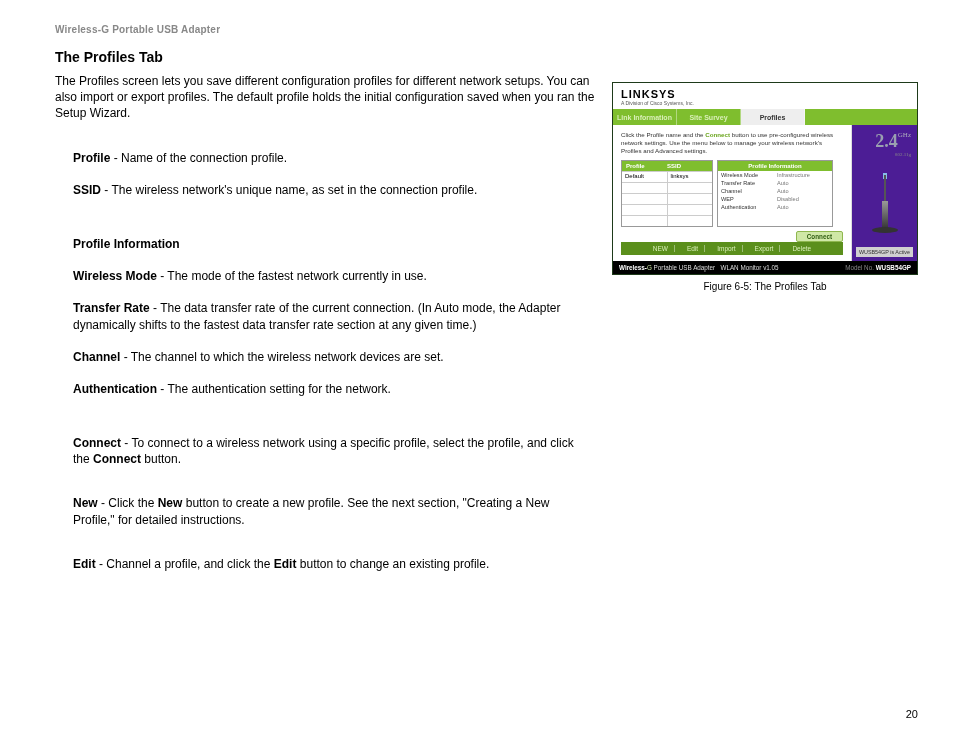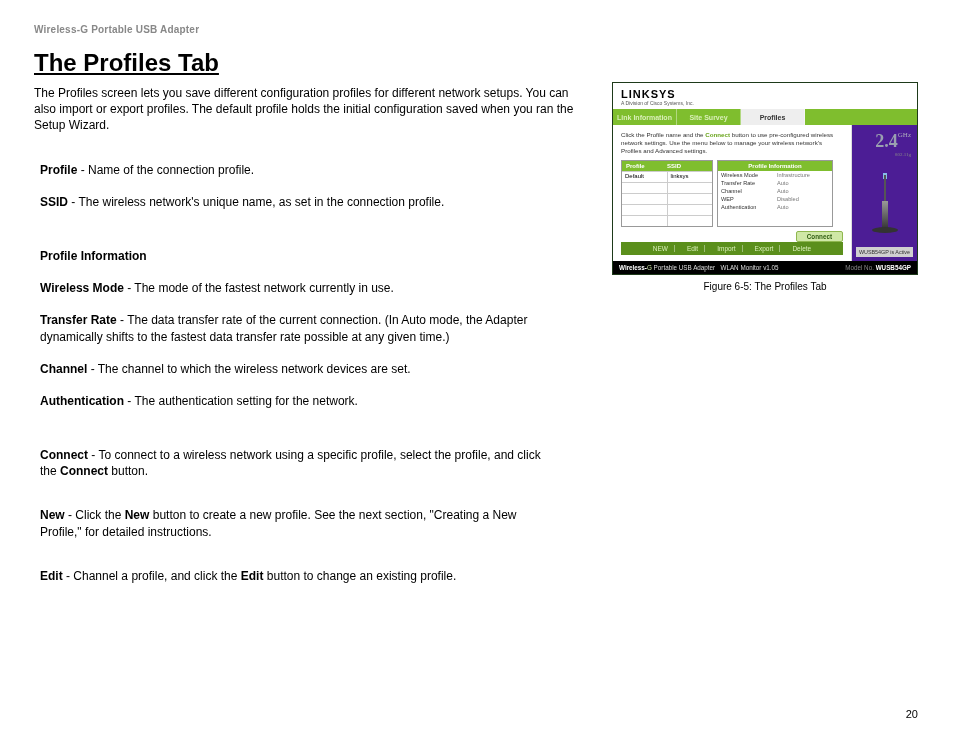--- a/index.html
+++ b/index.html
@@ -1,21 +1,21 @@
 <!DOCTYPE html>
 <html><head>
 <meta charset="utf-8">
 <style>
   * { box-sizing: border-box; margin: 0; padding: 0; }
   html, body { width: 954px; height: 738px; background: #fff; font-family: Arial, Helvetica, sans-serif; color: #000; }
-  .page { position: relative; width: 954px; height: 738px; padding: 24px 36px 18px 34px; }
+  .page { position: relative; width: 954px; height: 738px; padding: 24px 36px 18px 55px; }
   .running-head { font-size: 10px; font-weight: bold; color: #888; letter-spacing: 0.2px; }
-  h1.title { font-size: 24px; font-weight: bold; margin-top: 14px; text-decoration: underline; }
+  h1.title { font-size: 14px; font-weight: bold; margin-top: 14px; }
   .intro { font-size: 12px; line-height: 1.35; margin-top: 8px; max-width: 540px; }
-  .defs { margin-top: 28px; margin-left: 6px; max-width: 520px; font-size: 12px; line-height: 1.35; }
+  .defs { margin-top: 28px; margin-left: 18px; max-width: 520px; font-size: 12px; line-height: 1.35; }
   .defs .row { margin-top: 16px; }
   .defs .row.first { margin-top: 0; }
   .defs .row.gapwide { margin-top: 38px; }
   .defs .row.gapmed  { margin-top: 28px; }
   .defs b { font-weight: bold; }
   .pagenum { position: absolute; right: 36px; bottom: 18px; font-size: 11px; }
 
   
   .figure-wrap { position: absolute; right: 36px; top: 82px; width: 306px; }
   .figure-caption { text-align: center; font-size: 10px; font-weight: normal; margin-top: 6px; }
@@ -80,21 +80,21 @@
       <b>SSID</b><span> - The wireless network's unique name, as set in the connection profile.</span>
     </div>
 
     <div class="row gapwide">
       <b>Profile Information</b>
     </div>
     <div class="row">
       <b>Wireless Mode</b><span> - The mode of the fastest network currently in use.</span>
     </div>
     <div class="row">
-      <b>Transfer Rate</b><span> - The data transfer rate of the current connection. (In Auto mode, the Adapter dynamically shifts to the fastest data transfer rate possible at any given time.)</span>
+      <b>Transfer Rate</b><span> - The data transfer rate of the current connection. (In Auto mode, the Adapter dynamically shifts to the fastest data transfer rate section at any given time.)</span>
     </div>
     <div class="row">
       <b>Channel</b><span> - The channel to which the wireless network devices are set.</span>
     </div>
     <div class="row">
       <b>Authentication</b><span> - The authentication setting for the network.</span>
     </div>
 
     <div class="row gapwide">
       <b>Connect</b><span> - To connect to a wireless network using a specific profile, select the profile, and click the </span><b>Connect</b><span> button.</span>

